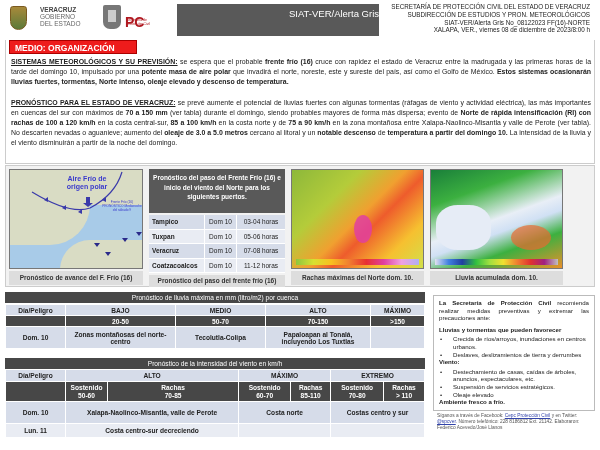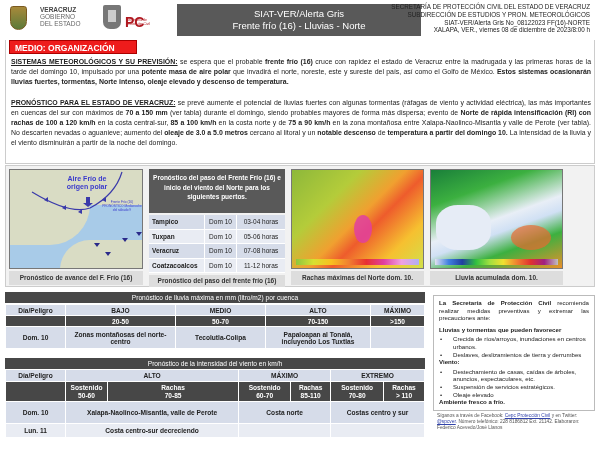--- a/index.html
+++ b/index.html
@@ -7,21 +7,21 @@
 .hdr{position:absolute;left:0;top:0;width:600px;height:38px}
 .logo1{position:absolute;left:10px;top:3px;width:34px;height:30px;display:flex;align-items:center}
 .shield{width:17px;height:24px;background:linear-gradient(#a8893a,#5c7a3a);border-radius:3px 3px 9px 9px;border:1px solid #7a5a20}
 .logo1 .txt{position:absolute;left:30px;top:3px;font-size:6.5px;line-height:7px;color:#666;white-space:pre}
 .logo1 .txt b{color:#444;font-weight:bold}
 .logo2{position:absolute;left:100px;top:4px;width:60px;height:28px}
 .pcshield{position:absolute;left:3px;top:1px;width:18px;height:24px;background:#777;border-radius:2px 2px 7px 7px}
 .pcshield:after{content:"";position:absolute;left:5px;top:5px;width:8px;height:12px;background:#ccc}
 .pclabel{position:absolute;left:25px;top:10px;font-weight:bold;font-size:14px;color:#b01820}
 .pcsub{position:absolute;left:26px;top:14px;font-size:3.5px;line-height:4px;color:#b01820;white-space:pre}
-.titlebox{position:absolute;left:177px;top:4px;width:244px;height:32px;background:#595959;color:#fff;text-align:center;font-size:9.5px;line-height:12px;padding-top:4px}
+.titlebox{position:absolute;left:177px;top:4px;width:202px;height:32px;background:#595959;color:#fff;text-align:right;font-size:9.5px;line-height:12px;padding-top:4px}
 .hdr-right{position:absolute;right:10px;top:3px;text-align:right;font-size:6.3px;line-height:7.8px;color:#222}
 .fase{position:absolute;left:9px;top:40px;width:128px;height:14px;background:#ee1c1c;color:#fff;font-weight:bold;font-size:8.5px;line-height:14px;padding-left:5px;border:1px solid #aa0000}
 .textbox{position:absolute;left:5px;top:40px;width:590px;height:124px;border:1px solid #ccc;border-top:none}
 .para{position:absolute;left:11px;width:580px;font-size:6.95px;line-height:10.1px;text-align:justify;color:#222}
 .para b{font-weight:bold}
 .para u{font-weight:bold}
 .p1{top:57px}
 .p2{top:98px}
 .panels{position:absolute;left:5px;top:165px;width:590px;height:122px;border:1px solid #ccc;background:#f2f2f2}
 .map1{position:absolute;left:3px;top:3px;width:134px;height:100px;background:#a8cbe8;border:1px solid #777;overflow:hidden}
@@ -64,21 +64,20 @@
     <div class="shield"></div>
     <div class="txt"><b>VERACRUZ</b><br><span>GOBIERNO</span><br><span>DEL ESTADO</span></div>
   </div>
   <div class="logo2">
     <div class="pcshield"></div>
     <div class="pclabel">PC</div>
     <div class="pcsub"><span>Secretaría de</span><br><span>Protección Civil</span></div>
   </div>
   <div class="titlebox">
     <div>SIAT-VER/Alerta Gris</div>
-    <div>Frente frío (16) - Lluvias - Norte</div>
   </div>
   <div class="hdr-right">
     <div>SECRETARÍA DE PROTECCIÓN CIVIL DEL ESTADO DE VERACRUZ</div>
     <div>SUBDIRECCIÓN DE ESTUDIOS Y PRON. METEOROLÓGICOS</div>
     <div>SIAT-VER/Alerta Gris No_08122023 FF(16)-NORTE</div>
     <div>XALAPA, VER., viernes 08 de diciembre de 2023/8:00 h</div>
   </div>
 </div>
 
 <div class="textbox"></div>

